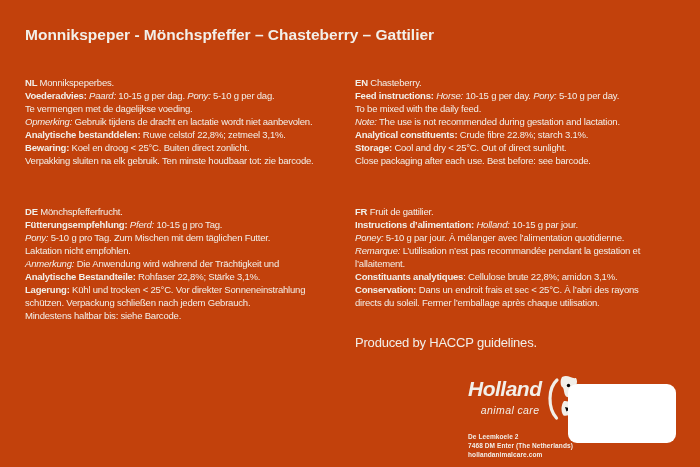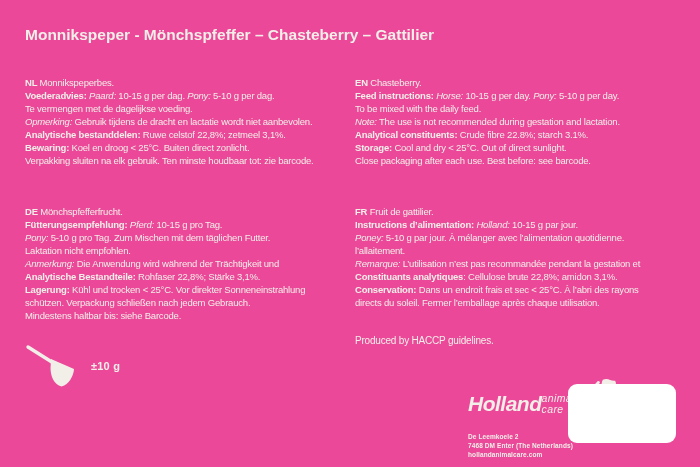--- a/index.html
+++ b/index.html
@@ -1,52 +1,52 @@
 <!DOCTYPE html>
 <html><head>
 <meta charset="utf-8">
 <style>
   html,body{margin:0;padding:0;background:#000;}
   .label{
     position:relative;width:700px;height:467px;overflow:hidden;
-    background:#ec4899;color:#f2efe9;
+    background:#c2410c;color:#f2efe9;
     font-family:"Liberation Sans",sans-serif;
     -webkit-font-smoothing:antialiased;
   }
   .title{
     position:absolute;left:25px;top:16px;
     font-size:15.5px;font-weight:700;letter-spacing:0px;white-space:nowrap;
   }
   .col{position:absolute;top:76px;}
   .col-left{left:25px;width:330px;}
   .col-right{left:355px;width:340px;}
   .sec{display:block;}
   .sec + .sec{margin-top:38px;}
   .line{
     font-size:9.5px;line-height:13px;letter-spacing:-0.2px;white-space:nowrap;
   }
   .line .b{font-weight:700;text-align:center;}
   .line .i{font-style:italic;}
   .produced{
-    margin-top:26px;font-size:10px;letter-spacing:-0.2px;white-space:nowrap;
+    margin-top:26px;font-size:13px;letter-spacing:-0.2px;white-space:nowrap;
   }
   .scoop-row{
     margin-top:21px;display:flex;align-items:center;gap:16px;height:46px;
   }
   .scoop-label{font-size:11px;font-weight:600;letter-spacing:0.2px;}
   .footer-brand{
     position:absolute;left:468px;top:378px;width:150px;
   }
   .brand-lockup{display:flex;align-items:flex-start;gap:3px;}
-  .brand-text{display:flex;flex-direction:row;align-items:flex-end;}
+  .brand-text{display:flex;flex-direction:column;align-items:flex-end;}
   .brand-name{
     font-size:21px;font-weight:700;font-style:italic;letter-spacing:-0.5px;line-height:22px;
   }
   .brand-sub{
-    font-size:10.5px;font-style:italic;letter-spacing:0.4px;line-height:11px;margin-top:15px;margin-right:2px;
+    font-size:10.5px;font-style:italic;letter-spacing:0.4px;line-height:11px;margin-top:5px;margin-right:2px;
   }
   .logo-mark{margin-top:-3px;}
   .address{margin-top:9px;}
   .address .line-sm{
     font-size:6.5px;font-weight:700;line-height:9px;letter-spacing:0.1px;white-space:nowrap;
   }
   .barcode-box{
     position:absolute;left:568px;top:384px;width:108px;height:59px;
     background:#ffffff;border-radius:9px;
   }
@@ -73,45 +73,38 @@
         <div class="line"><span class="b">Fütterungsempfehlung: </span><span class="i">Pferd:</span><span> 10-15 g pro Tag.</span></div>
         <div class="line"><span class="i">Pony:</span><span> 5-10 g pro Tag. Zum Mischen mit dem täglichen Futter.</span></div>
         <div class="line"><span>Laktation nicht empfohlen.</span></div>
         <div class="line"><span class="i">Anmerkung:</span><span> Die Anwendung wird während der Trächtigkeit und</span></div>
         <div class="line"><span class="b">Analytische Bestandteile: </span><span>Rohfaser 22,8%; Stärke 3,1%.</span></div>
         <div class="line"><span class="b">Lagerung: </span><span>Kühl und trocken &lt; 25°C. Vor direkter Sonneneinstrahlung</span></div>
         <div class="line"><span>schützen. Verpackung schließen nach jedem Gebrauch.</span></div>
         <div class="line"><span>Mindestens haltbar bis: siehe Barcode.</span></div>
       </section>
 
-    <div class="scoop-row">
-      <svg class="scoop" width="50" height="46" viewBox="0 0 50 46" aria-hidden="true">
-        <path d="M3 4 L30 21" stroke="#f2efe9" stroke-width="3.4" stroke-linecap="round" fill="none"></path>
-        <path d="M26 16 L49 26 C48.5 33 44 41.5 36.5 43.5 C29 42 25.5 33 25.5 25 Z" fill="#f2efe9"></path>
-      </svg>
-      <span class="scoop-label">±10 g</span>
-    </div>
   </div>
 
   <div class="col col-right">
     <section class="sec">
         <div class="line"><span class="b">EN </span><span>Chasteberry.</span></div>
         <div class="line"><span class="b">Feed instructions: </span><span class="i">Horse:</span><span> 10-15 g per day. </span><span class="i">Pony:</span><span> 5-10 g per day.</span></div>
         <div class="line"><span>To be mixed with the daily feed.</span></div>
         <div class="line"><span class="i">Note:</span><span> The use is not recommended during gestation and lactation.</span></div>
         <div class="line"><span class="b">Analytical constituents: </span><span>Crude fibre 22.8%; starch 3.1%.</span></div>
         <div class="line"><span class="b">Storage: </span><span>Cool and dry &lt; 25°C. Out of direct sunlight.</span></div>
         <div class="line"><span>Close packaging after each use. Best before: see barcode.</span></div>
       </section>
     <section class="sec">
         <div class="line"><span class="b">FR </span><span>Fruit de gattilier.</span></div>
         <div class="line"><span class="b">Instructions d’alimentation: </span><span class="i">Holland:</span><span> 10-15 g par jour.</span></div>
         <div class="line"><span class="i">Poney:</span><span> 5-10 g par jour. À mélanger avec l’alimentation quotidienne.</span></div>
+        <div class="line"><span class="i">Remarque:</span><span> L’utilisation n’est pas recommandée pendant la gestation et</span></div>
         <div class="line"><span>l’allaitement.</span></div>
-        <div class="line"><span class="i">Remarque:</span><span> L’utilisation n’est pas recommandée pendant la gestation et</span></div>
         <div class="line"><span class="b">Constituants analytiques</span><span>: Cellulose brute 22,8%; amidon 3,1%.</span></div>
         <div class="line"><span class="b">Conservation: </span><span>Dans un endroit frais et sec &lt; 25°C. À l’abri des rayons</span></div>
         <div class="line"><span>directs du soleil. Fermer l’emballage après chaque utilisation.</span></div>
       </section>
     <p class="produced">Produced by HACCP guidelines.</p>
   </div>
 
   <div class="footer-brand">
     <div class="brand-lockup">
       <div class="brand-text">

